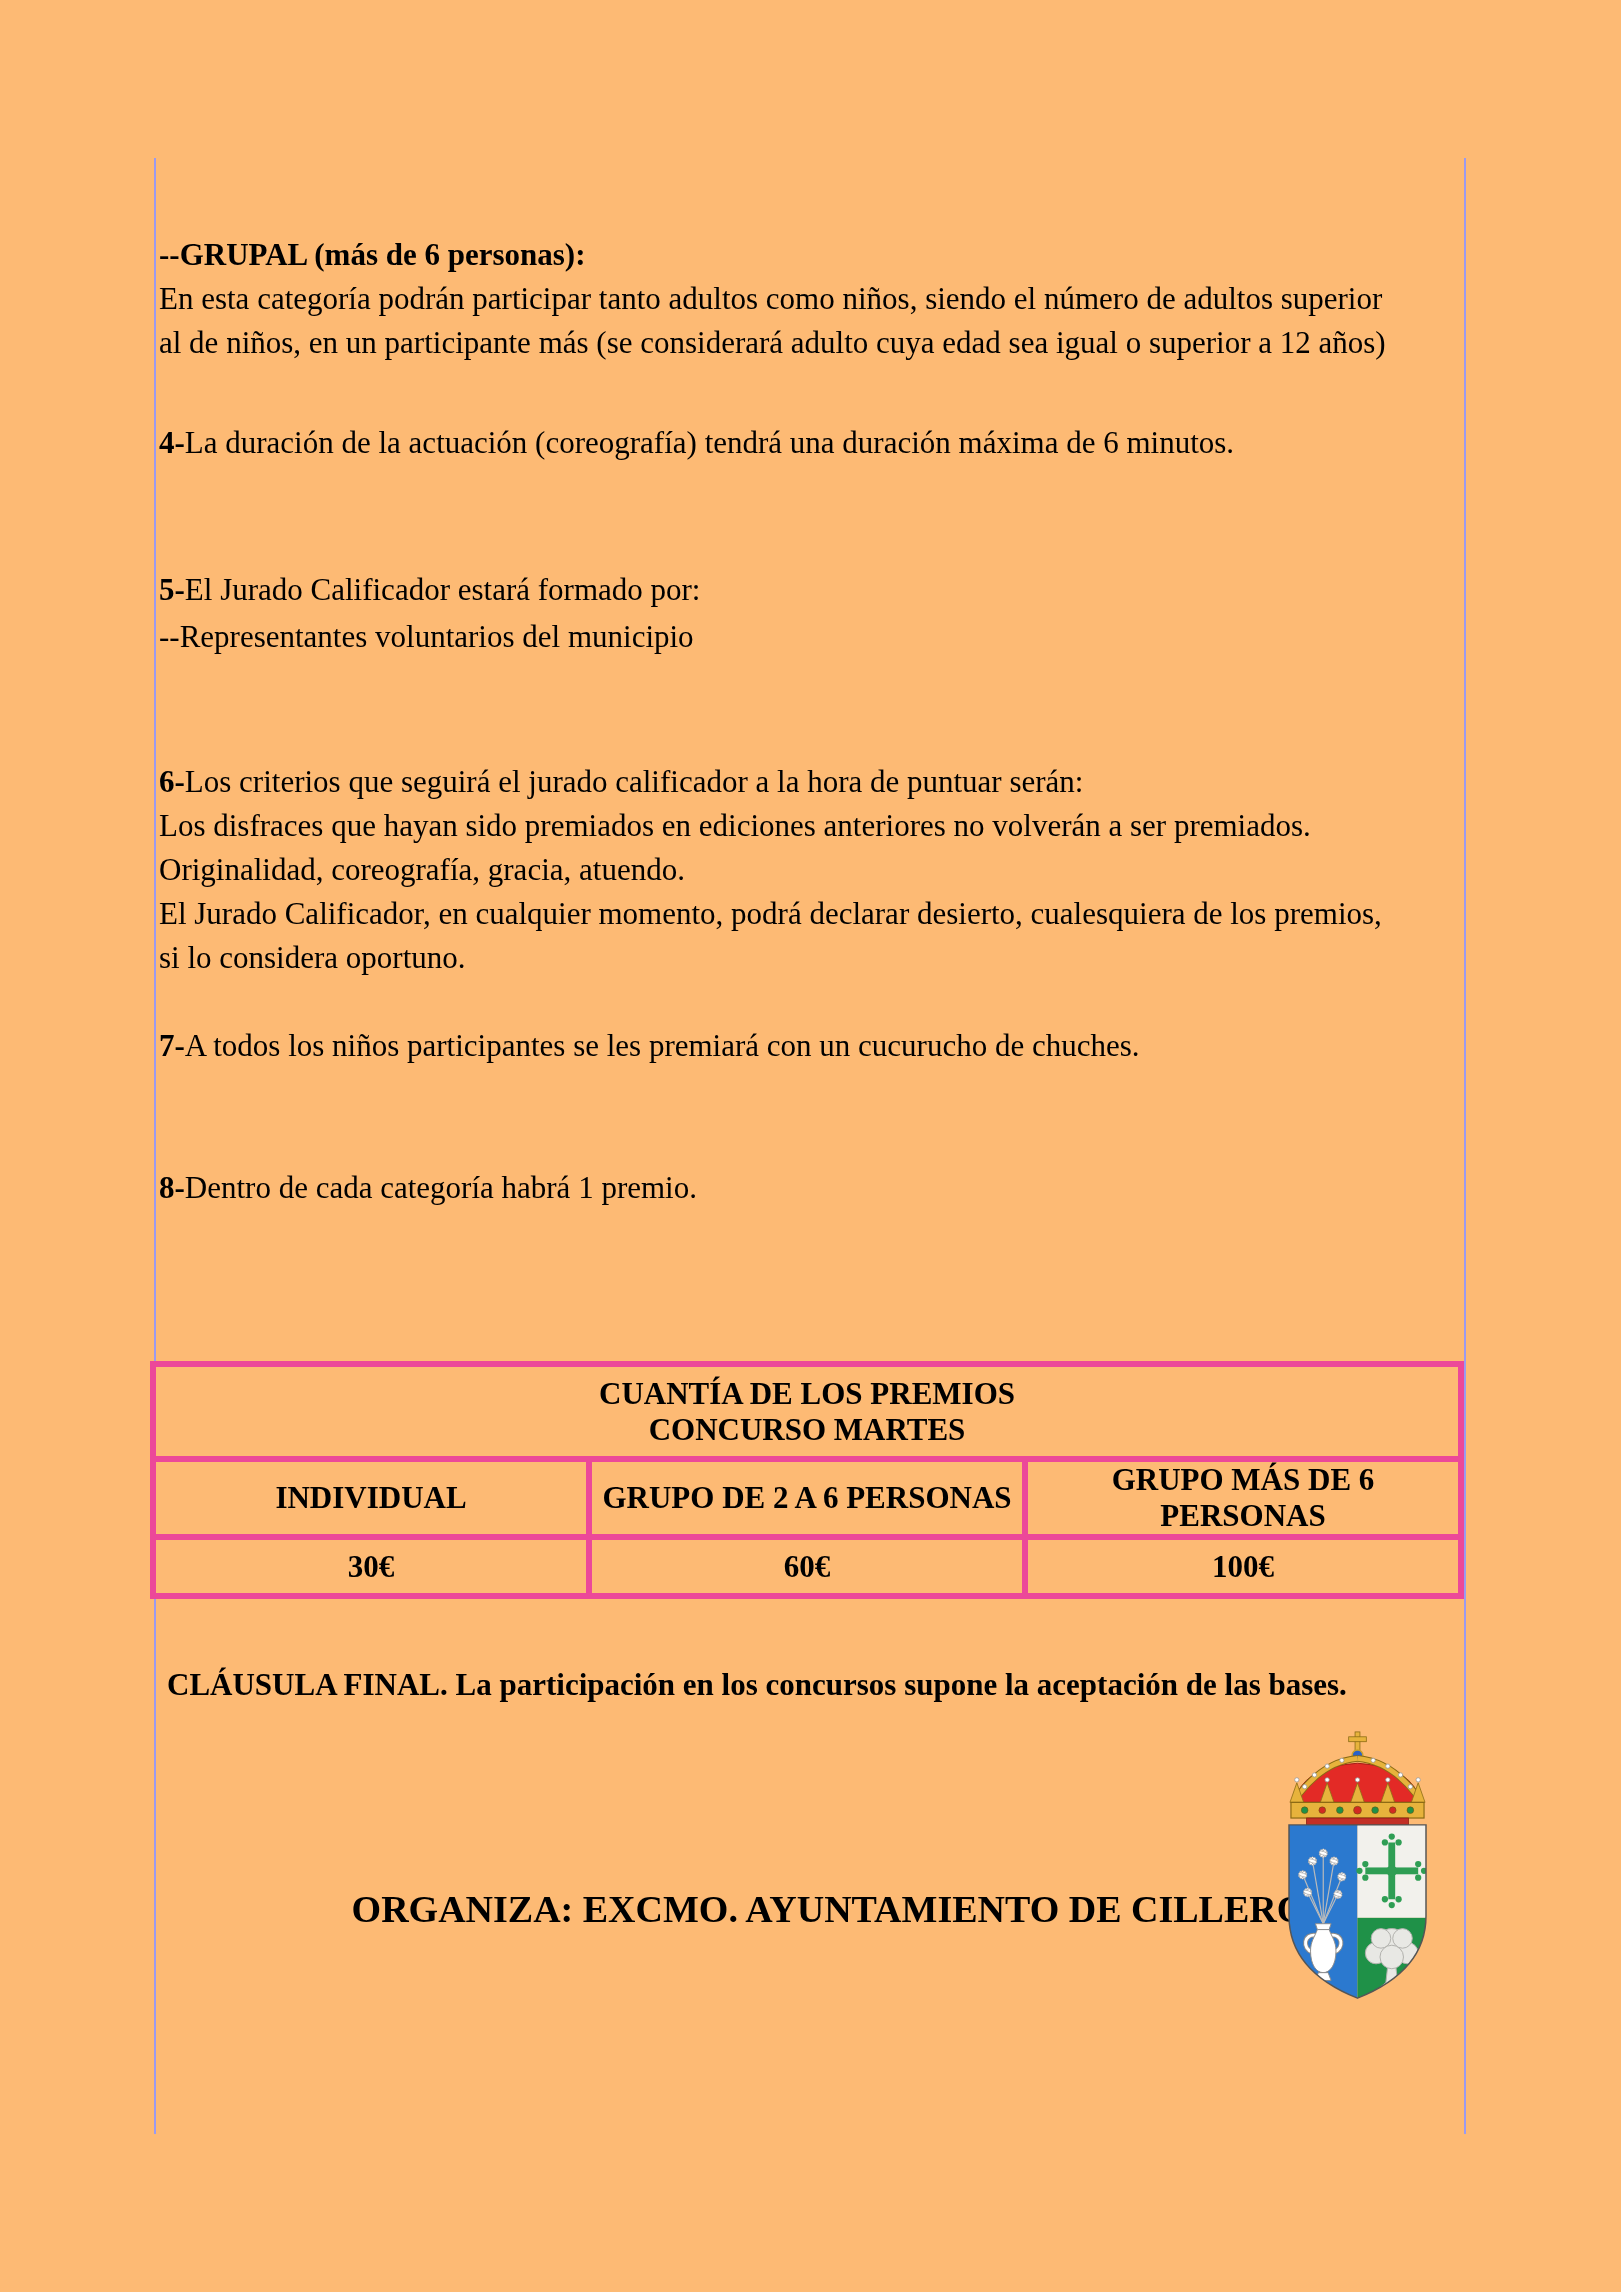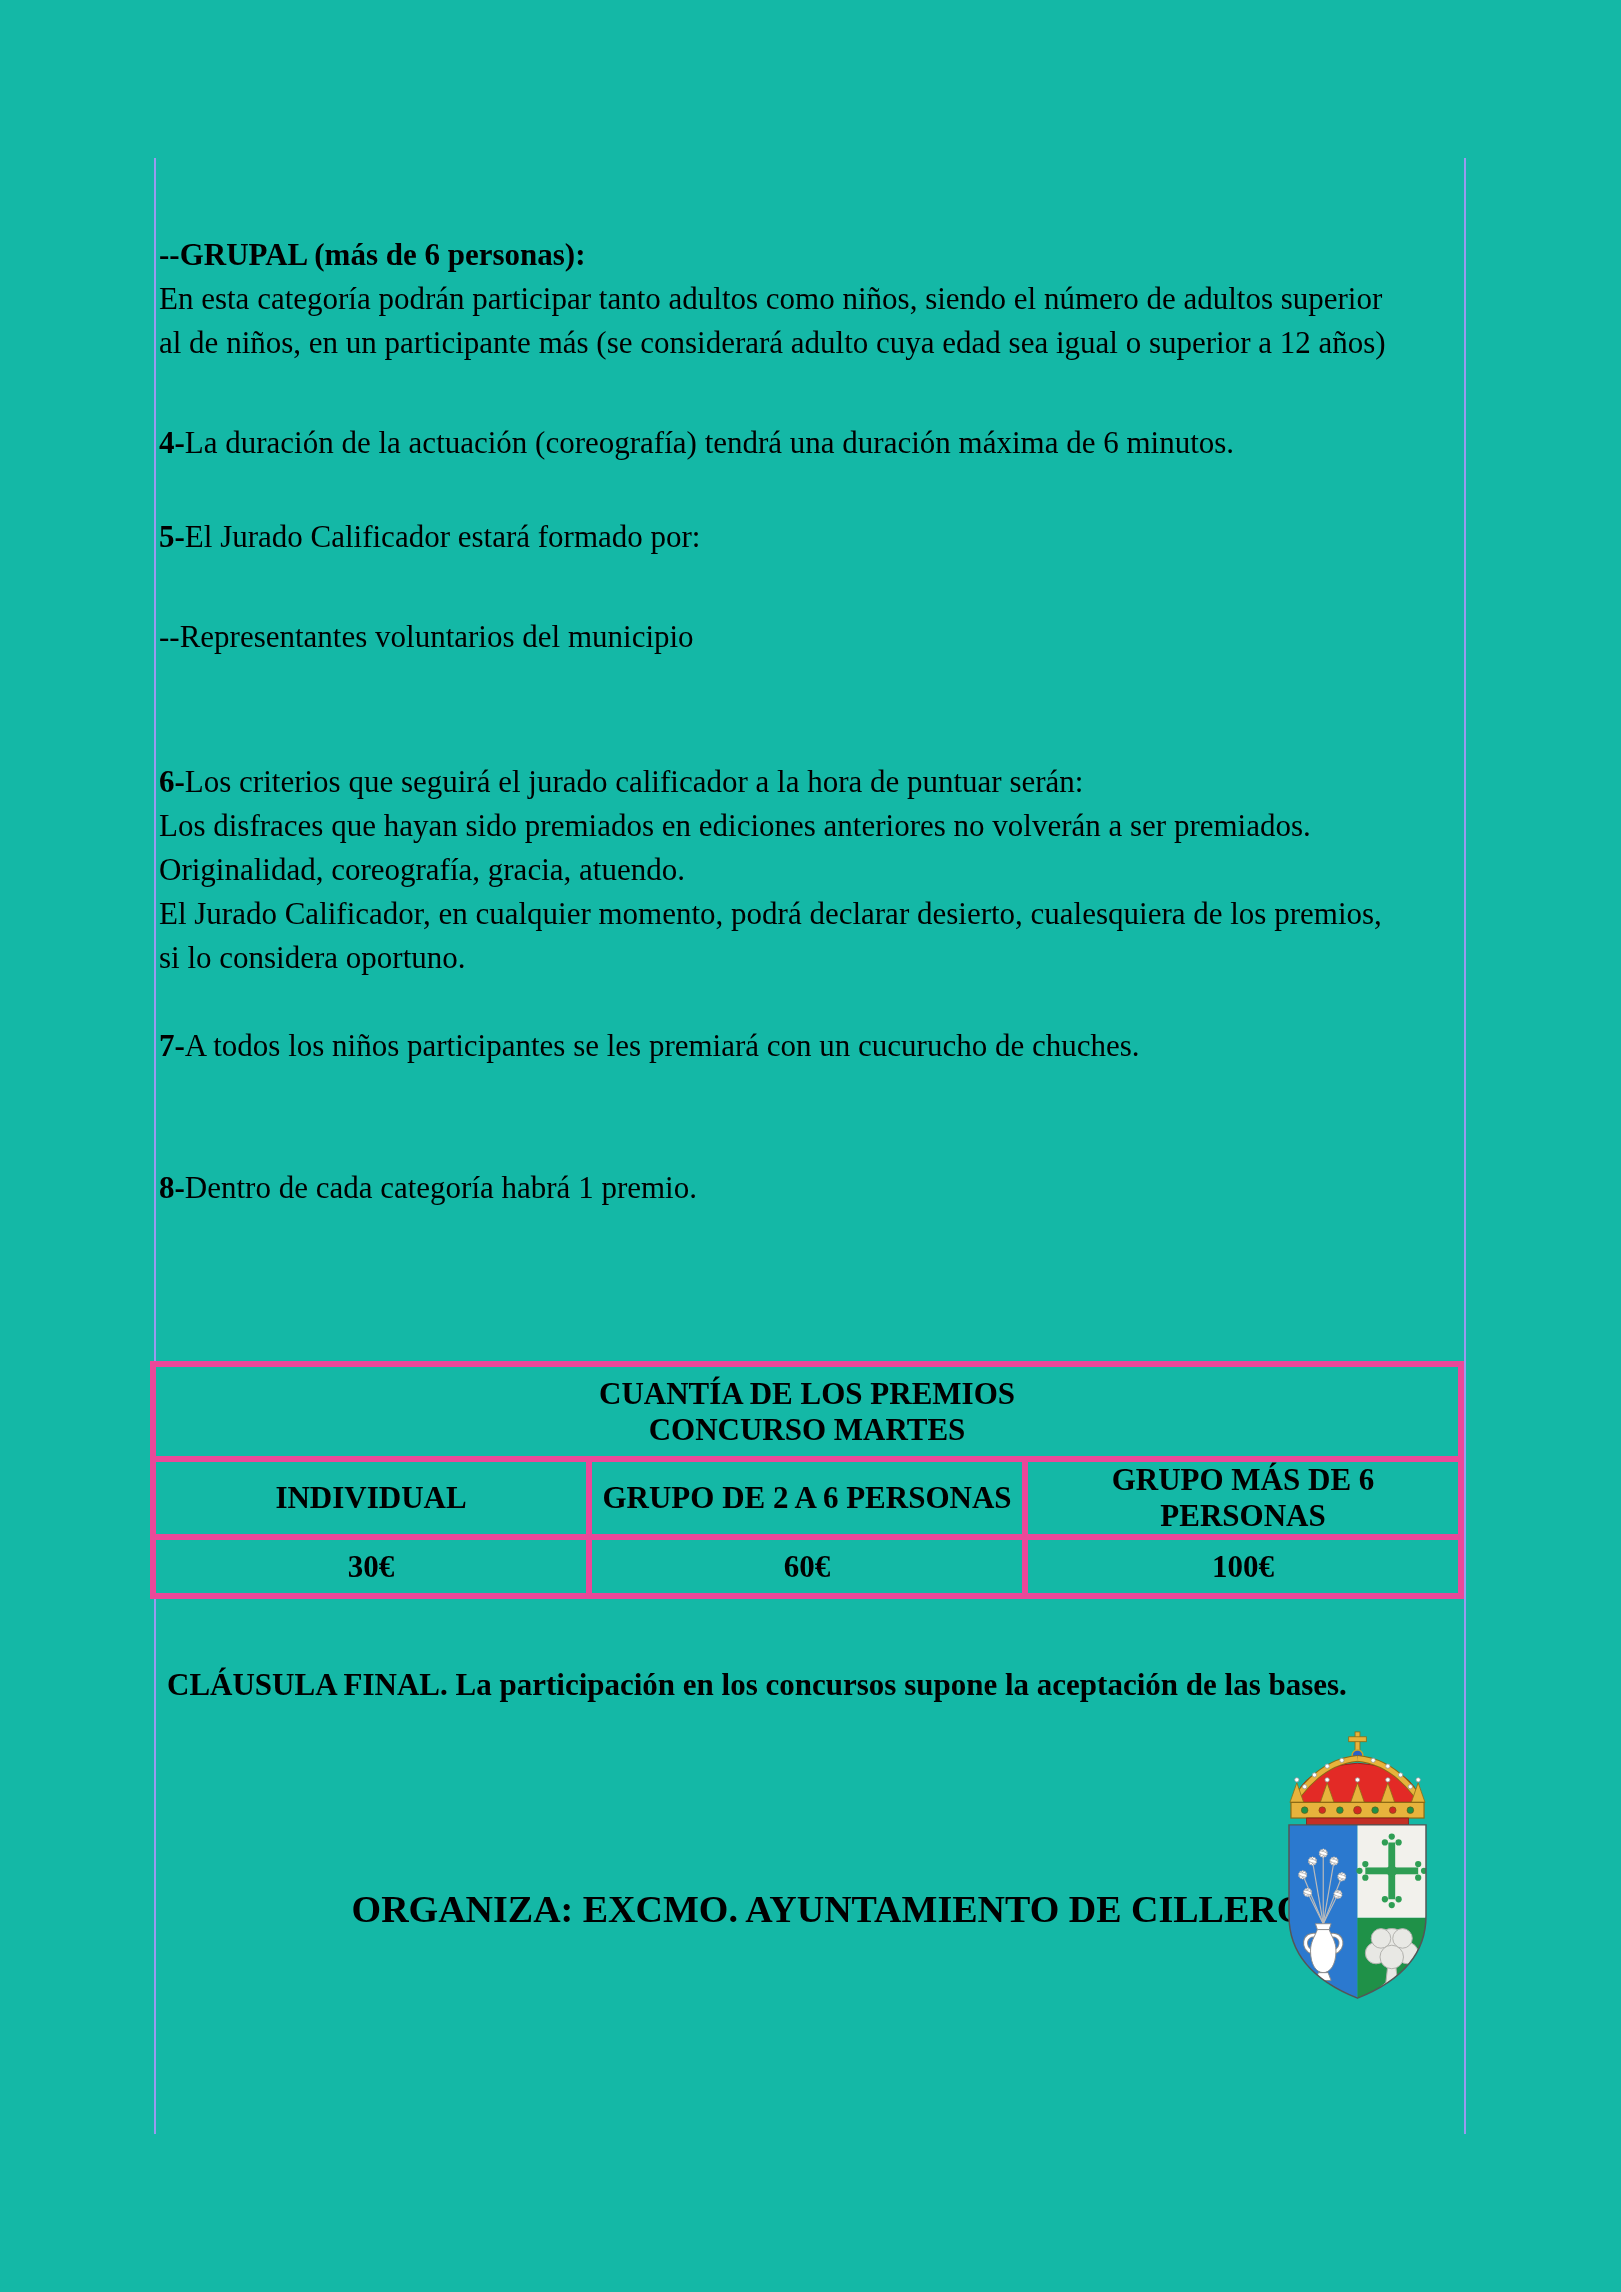--- a/index.html
+++ b/index.html
@@ -1,28 +1,28 @@
 <!DOCTYPE html>
 <html><head>
 <meta charset="utf-8">
 <style>
   html,body{margin:0;padding:0;background:#ffffff;}
   .page{
-    position:relative;width:1621px;height:2293px;background:#14b8a6;
+    position:relative;width:1621px;height:2293px;background:#fdba74;
     font-family:"Liberation Serif","DejaVu Serif",serif;color:#000;overflow:hidden;
   }
   .vline{position:absolute;top:158px;height:1976px;width:2px;background:#9a9af0;}
   .vl-left{left:154px;}
   .vl-right{left:1464px;}
   .para{position:absolute;left:159px;width:1307px;font-size:31px;line-height:44px;}
   .lead{font-weight:bold;}
   .blk{display:block;}
   .p-grupal{top:233px;}
   .p-item4{top:421px;}
-  .p-item5{top:515px;}
+  .p-item5{top:568px;}
   .p-reps{top:615px;}
   .p-item6{top:760px;}
   .p-item7{top:1024px;}
   .p-item8{top:1166px;}
   .prize-table{
     position:absolute;left:150px;top:1361px;width:1314px;
     border-collapse:collapse;table-layout:fixed;
     font-size:31px;font-weight:bold;text-align:center;
     border:2.9px solid #333;
   }

